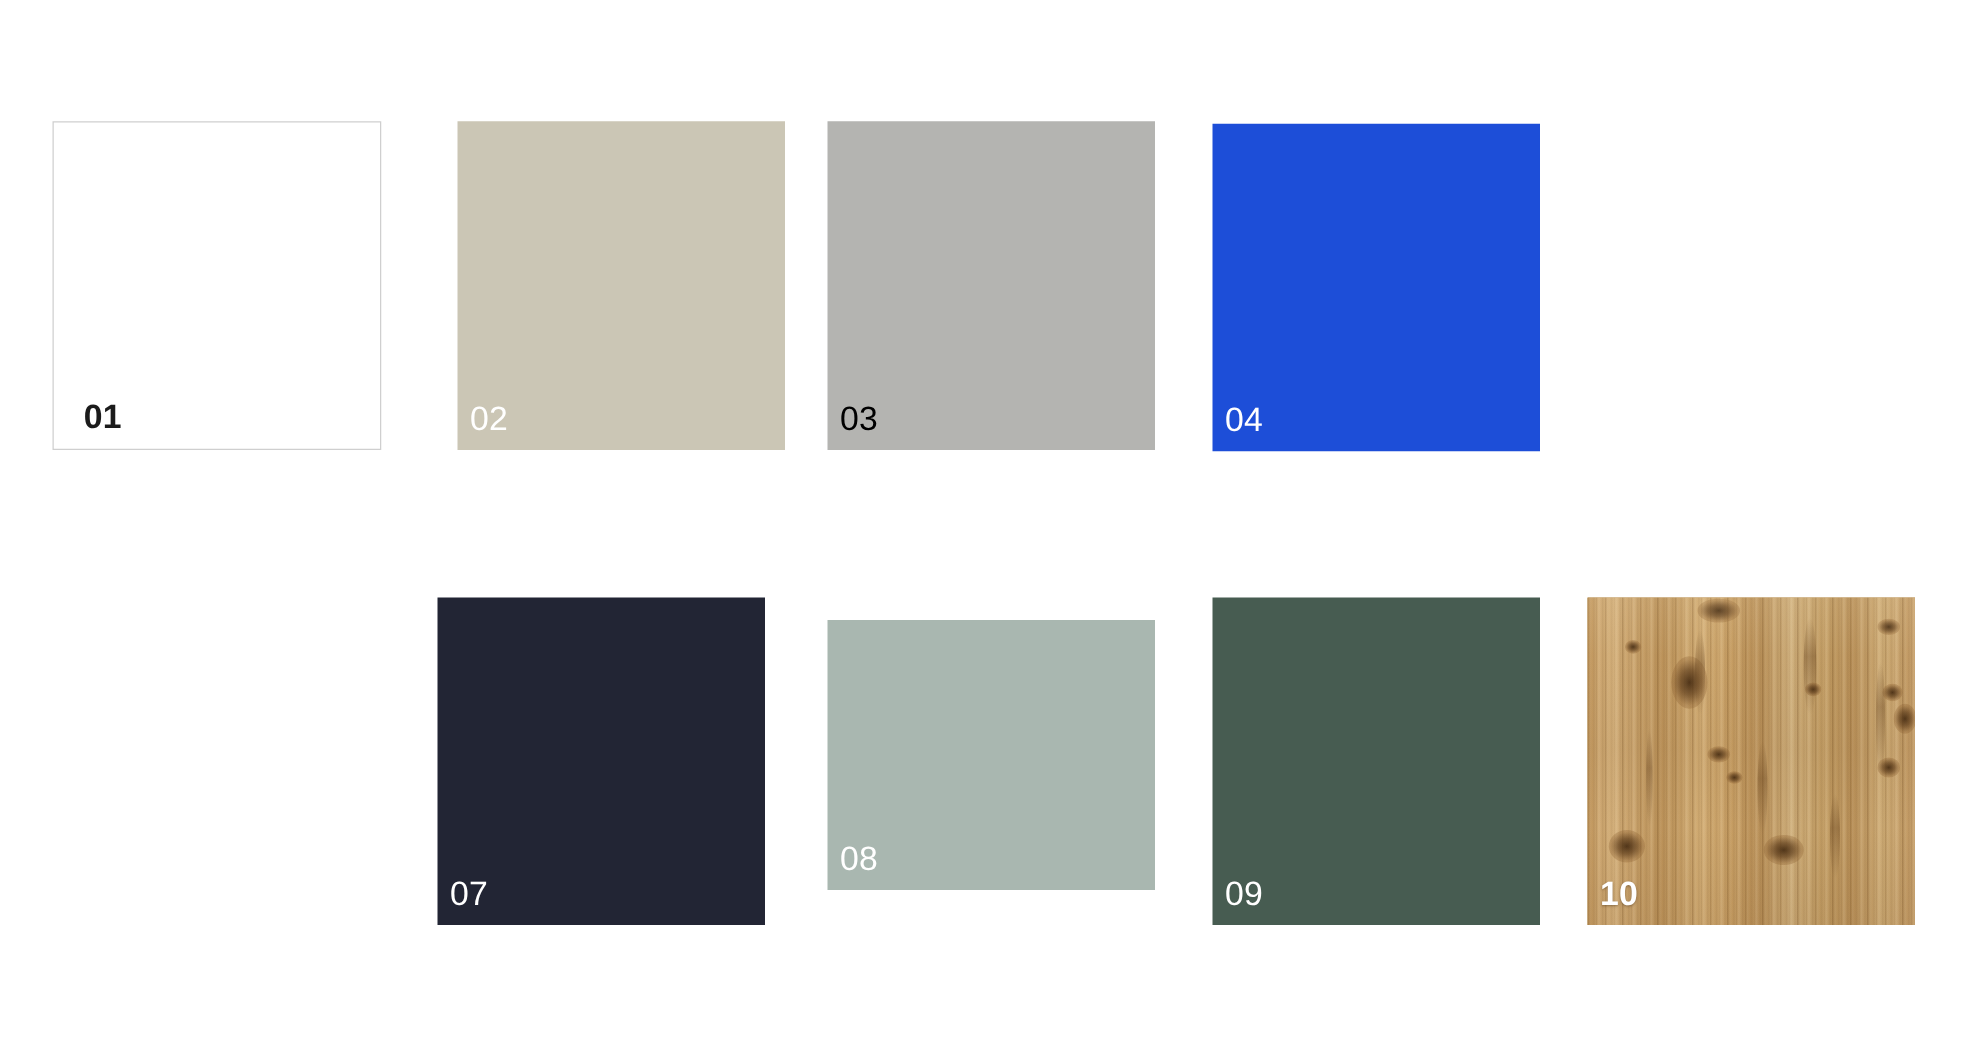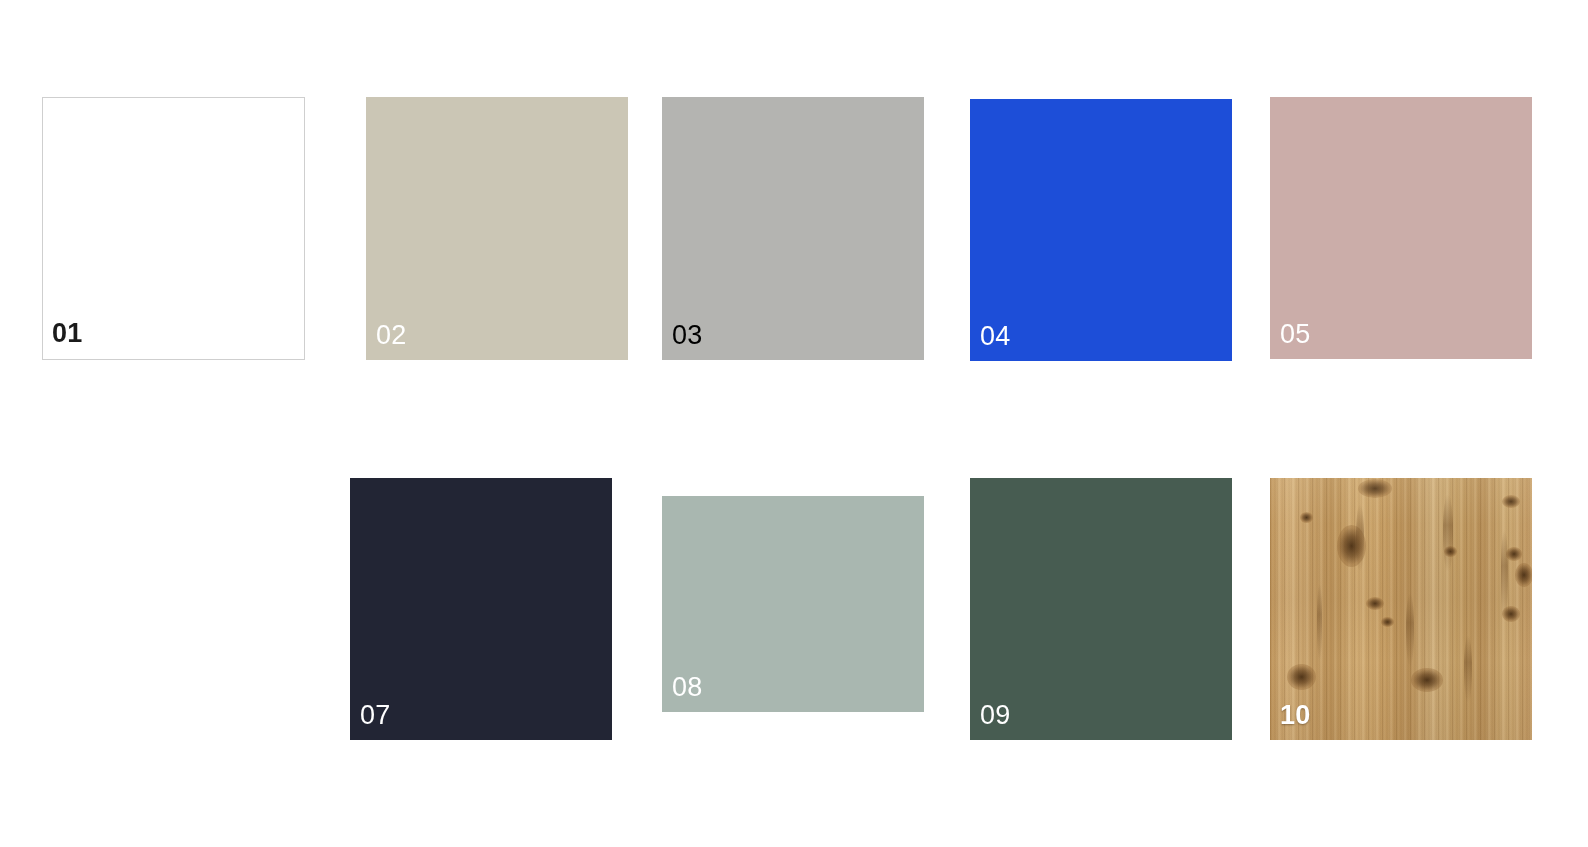--- a/index.html
+++ b/index.html
@@ -41,21 +41,21 @@
     font-weight: 400;
     white-space: nowrap;
   }
 
   .swatch.is-bordered {
     border: 1px solid #cfcfcf;
   }
   .swatch.is-bordered .swatch-label {
     color: #1b1b1b;
     font-weight: 700;
-    left: 9px;
+    left: 24px;
     bottom: 12px;
   }
 
   .swatch.is-texture .swatch-label {
     font-weight: 700;
     text-shadow: 0 1px 2px rgba(60, 38, 14, 0.45);
   }
 
   
   .wood {
@@ -131,23 +131,20 @@
     </div>
     <div class="swatch" style="left: 366px; top: 97px; width: 262px; height: 263px; background-color: rgb(203, 198, 181);">
       <span class="swatch-label" style="color: rgb(255, 255, 255);">02</span>
     </div>
     <div class="swatch" style="left: 662px; top: 97px; width: 262px; height: 263px; background-color: rgb(180, 180, 177);">
       <span class="swatch-label" style="color: #000000; margin-top: 27px;">03</span>
     </div>
     <div class="swatch" style="left: 970px; top: 99px; width: 262px; height: 262px; background-color: #1d4ed8;">
       <span class="swatch-label" style="color: rgb(255, 255, 255);">04</span>
     </div>
-    <div class="swatch" style="left: 1270px; top: 97px; width: 262px; height: 262px; background-color: rgb(203, 173, 169);">
-      <span class="swatch-label" style="color: rgb(255, 255, 255);">05</span>
-    </div>
     <div class="swatch" style="left: 350px; top: 478px; width: 262px; height: 262px; background-color: rgb(34, 37, 52);">
       <span class="swatch-label" style="color: rgb(255, 255, 255);">07</span>
     </div>
     <div class="swatch" style="left: 662px; top: 496px; width: 262px; height: 216px; background-color: rgb(169, 183, 176);">
       <span class="swatch-label" style="color: rgb(255, 255, 255);">08</span>
     </div>
     <div class="swatch" style="left: 970px; top: 478px; width: 262px; height: 262px; background-color: rgb(71, 92, 81);">
       <span class="swatch-label" style="color: rgb(255, 255, 255);">09</span>
     </div>
     <div class="swatch is-texture" style="left: 1270px; top: 478px; width: 262px; height: 262px; background-color: rgb(192, 154, 96);">

